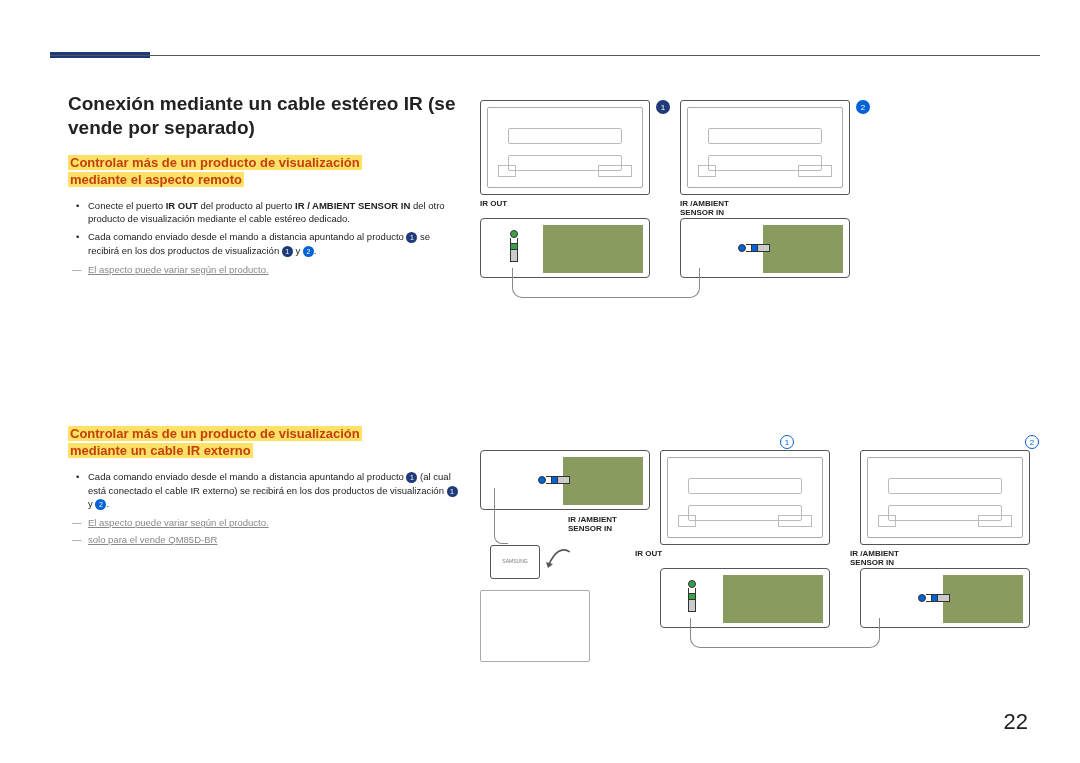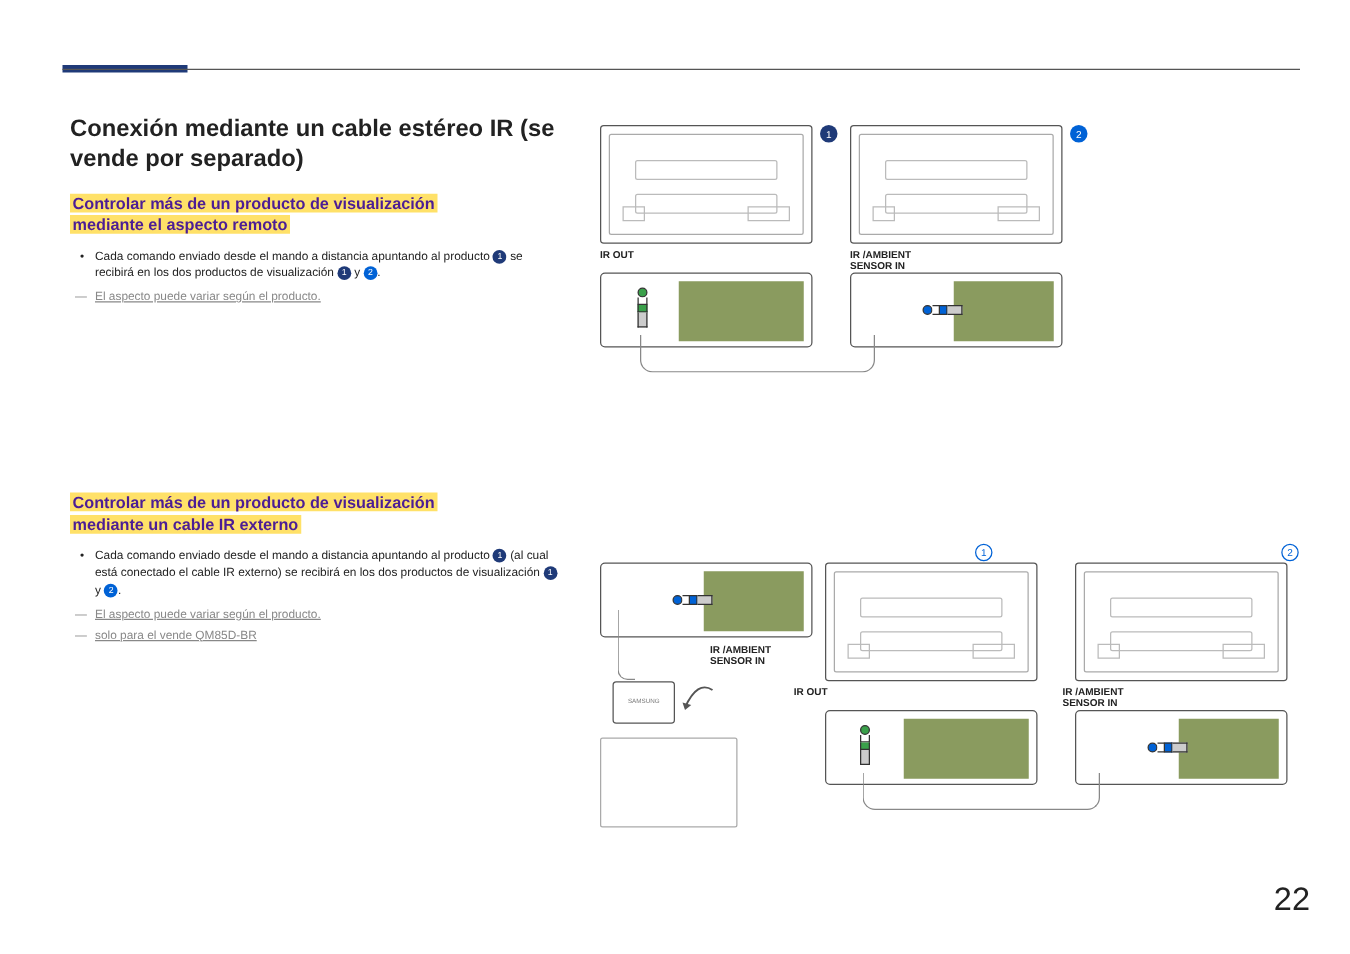--- a/index.html
+++ b/index.html
@@ -18,39 +18,39 @@
     border-top: 1px solid #555;
   }
   .accent-bar {
     position: absolute;
     top: 52px; left: 50px;
     width: 100px; height: 6px;
     background: #1f3a78;
   }
   .left-col {
     position: absolute;
-    top: 92px; left: 56px;
+    top: 92px; left: 68px;
     width: 395px;
   }
   h1 {
     font-size: 19px;
     font-weight: bold;
     line-height: 1.25;
     margin-bottom: 14px;
   }
   .intro {
     font-size: 9.5px;
     line-height: 1.35;
     margin-bottom: 26px;
     color: #222;
   }
   h2 {
     font-size: 13px;
     font-weight: bold;
-    color: #4c1d95;
+    color: #c2410c;
     line-height: 1.35;
     margin-bottom: 10px;
   }
   h2 span.hl { background: #ffe168; padding: 0 2px; }
   .section1 { margin-bottom: 150px; }
   ul { list-style: none; padding-left: 20px; }
   ul li {
     font-size: 9.5px;
     line-height: 1.45;
     position: relative;
@@ -89,22 +89,22 @@
     line-height: 1;
   }
   .numdot.blue2 { background: #0062d6; }
   .right-col {
     position: absolute;
     top: 100px; left: 480px;
     width: 560px;
   }
   .pagenum {
     position: absolute;
-    bottom: 28px; right: 32px;
-    font-size: 26px;
+    bottom: 28px; right: 52px;
+    font-size: 22px;
     color: #222;
   }
   
   .diagram { position: relative; }
   .scr {
     position: absolute;
     width: 170px; height: 95px;
     border: 1px solid #555;
     border-radius: 3px;
     background: #fff;
@@ -228,20 +228,23 @@
 
 <div class="left-col">
   <h1>Conexión mediante un cable estéreo IR (se vende por separado)</h1>
 
   <div class="section1">
     <h2>
       <span class="hl">Controlar más de un producto de visualización</span><br>
       <span class="hl">mediante el aspecto remoto</span>
     </h2>
     <ul>
+      <li>
+        <span>Conecte el puerto </span><span class="bold">IR OUT</span><span> del producto al puerto </span><span class="bold">IR / AMBIENT SENSOR IN</span><span> del otro producto de visualización mediante el cable estéreo dedicado.</span>
+      </li>
       <li>
         <span>Cada comando enviado desde el mando a distancia apuntando al producto </span><span class="numdot">1</span><span> se recibirá en los dos productos de visualización </span><span class="numdot">1</span><span> y </span><span class="numdot blue2">2</span><span>.</span>
       </li>
     </ul>
     <p class="note">El aspecto puede variar según el producto.</p>
   </div>
 
   <div class="section2">
     <h2>
       <span class="hl">Controlar más de un producto de visualización</span><br>

